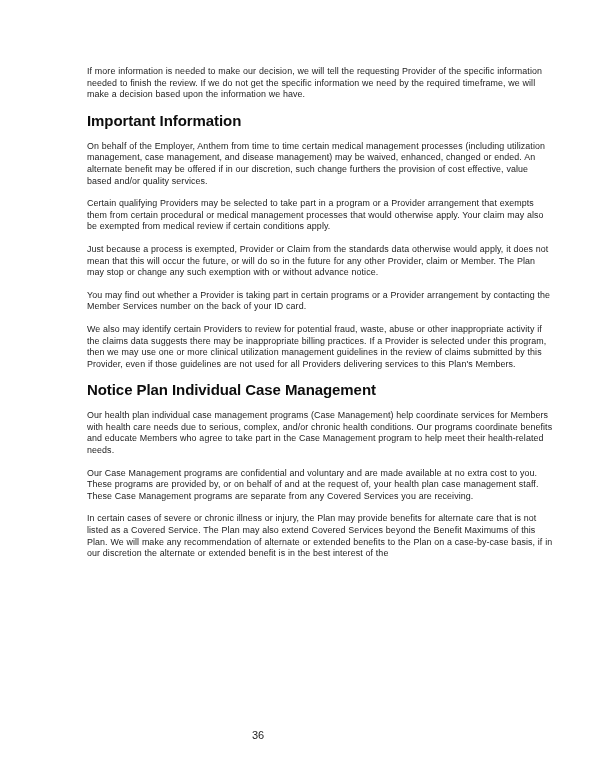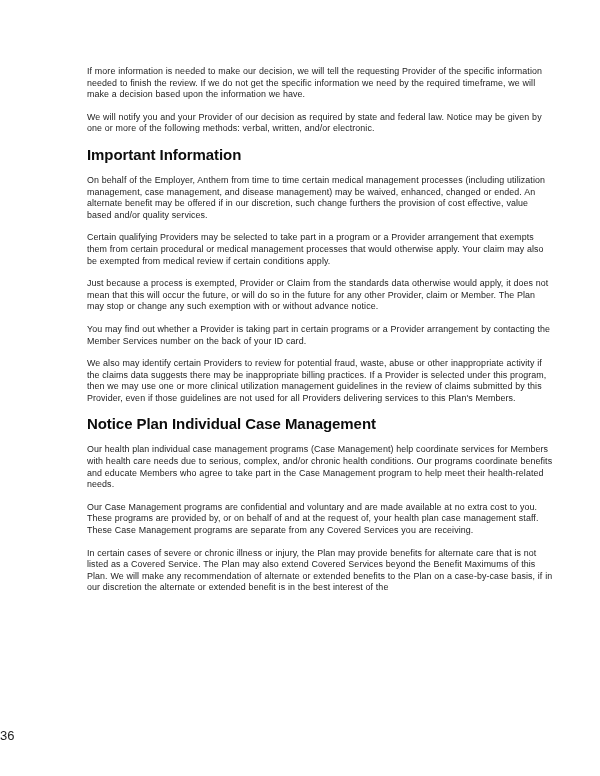--- a/index.html
+++ b/index.html
@@ -48,32 +48,32 @@
     letter-spacing: -0.005em;
   }
   .heading-tight {
     margin-top: 10px;
   }
   .page-number {
     position: absolute;
     left: 0;
     top: 730px;
     width: 516px;
-    font-size: 13px;
+    text-align: center;
+    font-size: 11px;
     line-height: 11px;
     color: #1c1c1c;
   }
 </style>
 </head>
 <body>
 
 <div class="page">
   <div class="content">
       <p class="para">If more information is needed to make our decision, we will tell the requesting Provider of the specific information needed to finish the review.  If we do not get the specific information we need by the required timeframe, we will make a decision based upon the information we have.</p>
-      <p class="para">We will notify you and your Provider of our decision as required by state and federal law.  Notice may be given by one or more of the following methods: verbal, written, and/or electronic.</p>
       <h2 class="heading heading-tight">Important Information</h2>
       <p class="para">On behalf of the Employer, Anthem from time to time certain medical management processes (including utilization management, case management, and disease management) may be waived, enhanced, changed or ended.  An alternate benefit may be offered if in our discretion, such change furthers the provision of cost effective, value based and/or quality services.</p>
       <p class="para">Certain qualifying Providers may be selected to take part in a program or a Provider arrangement that exempts them from certain procedural or medical management processes that would otherwise apply.  Your claim may also be exempted from medical review if certain conditions apply.</p>
       <p class="para">Just because a process is exempted, Provider or Claim from the standards data otherwise would apply, it does not mean that this will occur the future, or will do so in the future for any other Provider, claim or Member.  The Plan may stop or change any such exemption with or without advance notice.</p>
       <p class="para">You may find out whether a Provider is taking part in certain programs or a Provider arrangement by contacting the Member Services number on the back of your ID card.</p>
       <p class="para">We also may identify certain Providers to review for potential fraud, waste, abuse or other inappropriate activity if the claims data suggests there may be inappropriate billing practices.  If a Provider is selected under this program, then we may use one or more clinical utilization management guidelines in the review of claims submitted by this Provider, even if those guidelines are not used for all Providers delivering services to this Plan's Members.</p>
       <h2 class="heading heading-tight">Notice Plan Individual Case Management</h2>
       <p class="para">Our health plan individual case management programs (Case Management) help coordinate services for Members with health care needs due to serious, complex, and/or chronic health conditions.  Our programs coordinate benefits and educate Members who agree to take part in the Case Management program to help meet their health-related needs.</p>
       <p class="para">Our Case Management programs are confidential and voluntary and are made available at no extra cost to you.  These programs are provided by, or on behalf of and at the request of, your health plan case management staff.  These Case Management programs are separate from any Covered Services you are receiving.</p>
       <p class="para">In certain cases of severe or chronic illness or injury, the Plan may provide benefits for alternate care that is not listed as a Covered Service.   The Plan may also extend Covered Services beyond the Benefit Maximums of this Plan.  We will make any recommendation of alternate or extended benefits to the Plan on a case-by-case basis, if in our discretion the alternate or extended benefit is in the best interest of the</p>

